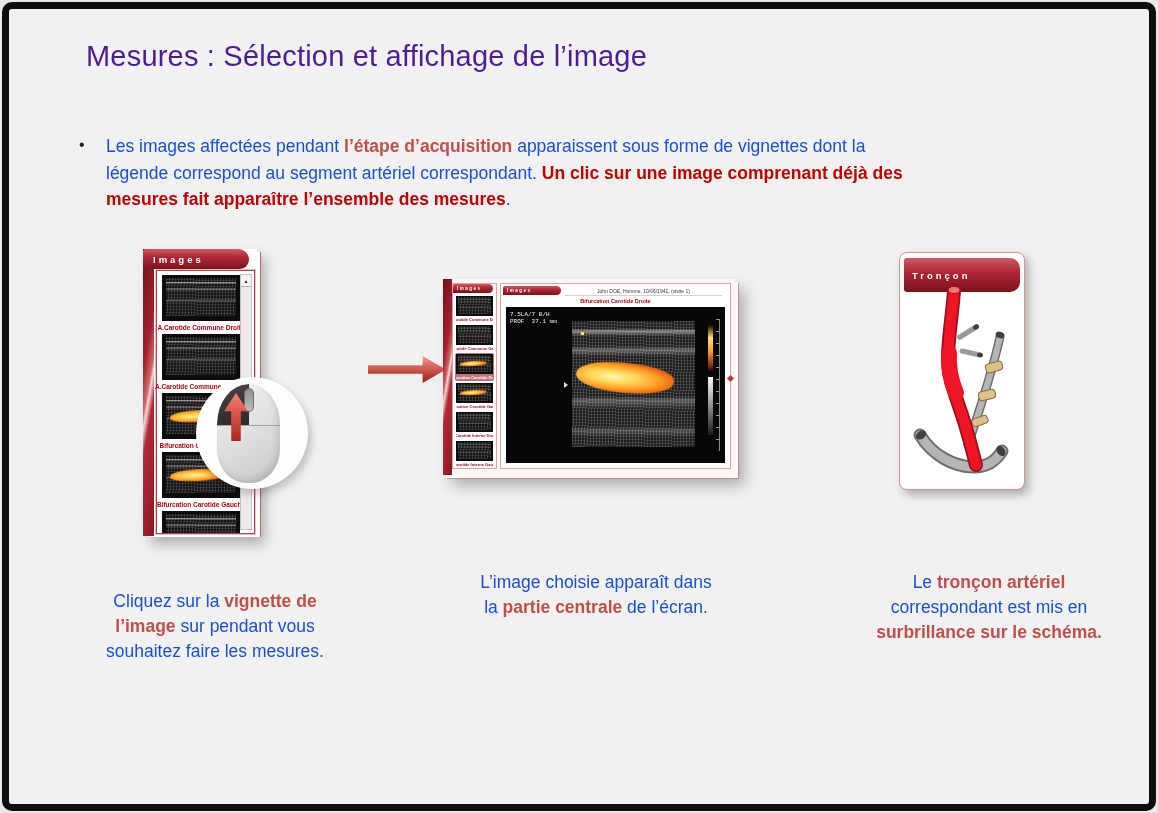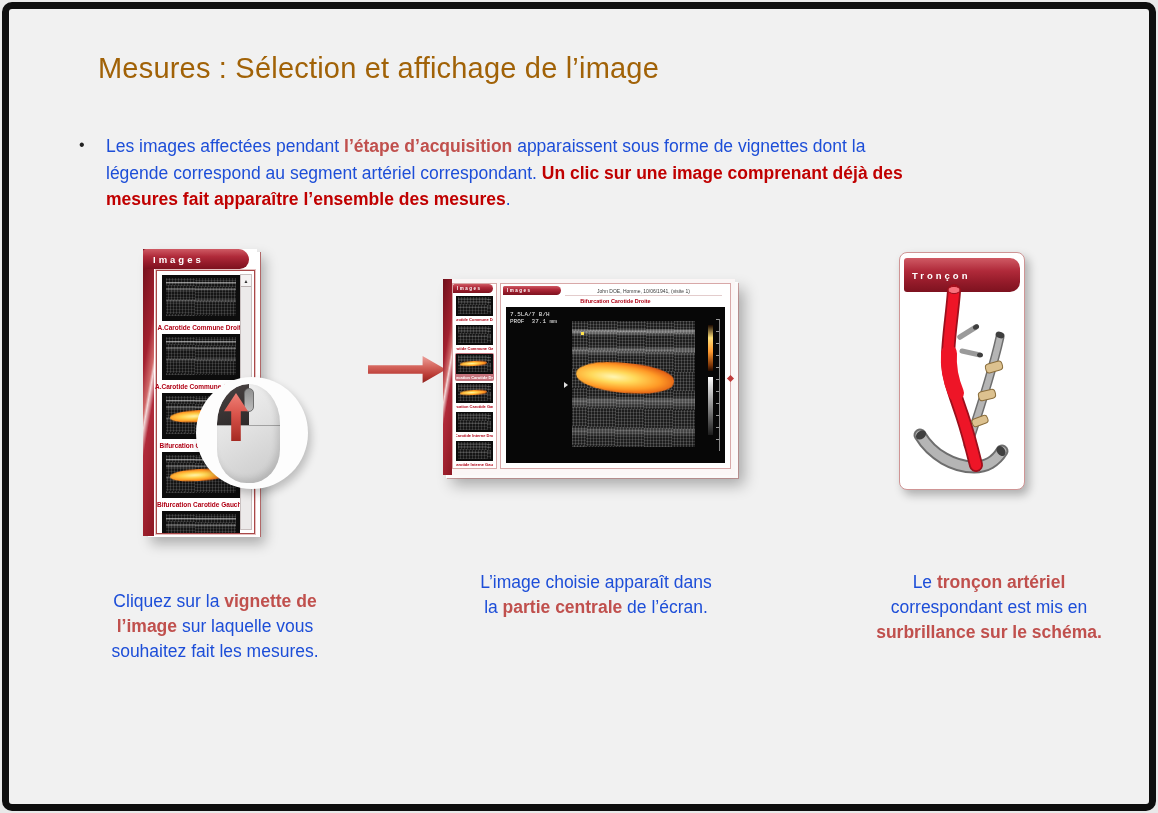--- a/index.html
+++ b/index.html
@@ -1,21 +1,21 @@
 <!DOCTYPE html>
 <html><head>
 <meta charset="utf-8">
 <style>
   html,body{margin:0;padding:0;}
   body{width:1158px;height:813px;position:relative;background:#e9e9e9;font-family:"Liberation Sans",sans-serif;overflow:hidden;}
   .frame{position:absolute;inset:2px;border:7px solid #0e0e0e;border-radius:10px;background:#f1f1f1;}
   .content{position:absolute;inset:0;}
 
   
-  .title{position:absolute;left:86px;top:40px;font-size:29px;font-weight:500;color:#a16207;letter-spacing:.2px;margin:12px;}
+  .title{position:absolute;left:86px;top:40px;font-size:29px;font-weight:500;color:#4c1d95;letter-spacing:.2px;margin:0;}
   .bullet-dot{position:absolute;left:79px;top:136px;font-size:16px;color:#222;}
   .bullet-text{position:absolute;left:106px;top:133px;width:812px;margin:0;font-size:17.5px;line-height:26.5px;color:#1a1a1a;}
   .run-normal{color:#1d4ed8;}
   .run-salmon-bold{color:#C0504D;font-weight:bold;}
   .run-red-bold{color:#C00000;font-weight:bold;}
   .caption{position:absolute;margin:0;font-size:17.5px;line-height:25px;color:#262626;text-align:center;}
   .cap1{left:95px;top:589px;width:240px;}
   .cap2{left:480px;top:570px;width:232px;}
   .cap3{left:860px;top:570px;width:258px;}
 
@@ -284,17 +284,17 @@
         </g>
       <g transform="translate(77,114) rotate(-14)">
           <rect x="-8.5" y="-4.5" width="17" height="9" rx="3.5" fill="#dcc18f" stroke="#8a6d3b" stroke-width="1"></rect>
         </g>
       <g transform="translate(70,140) rotate(-20)">
           <rect x="-8" y="-4" width="16" height="8" rx="3" fill="#dcc18f" stroke="#8a6d3b" stroke-width="1"></rect>
         </g>
     </svg>
   </div>
 
-  <p class="caption cap1"><span class="run-normal">Cliquez sur la </span><span class="run-salmon-bold">vignette de l’image</span><span class="run-normal"> sur laquelle vous souhaitez fait les mesures.</span></p>
+  <p class="caption cap1"><span class="run-normal">Cliquez sur la </span><span class="run-salmon-bold">vignette de l’image</span><span class="run-normal"> sur pendant vous souhaitez faire les mesures.</span></p>
   <p class="caption cap2"><span class="run-normal">L’image choisie apparaît dans la </span><span class="run-salmon-bold">partie centrale</span><span class="run-normal"> de l’écran.</span></p>
   <p class="caption cap3"><span class="run-normal">Le </span><span class="run-salmon-bold">tronçon artériel</span><span class="run-normal"> correspondant est mis en </span><span class="run-salmon-bold">surbrillance sur le schéma.</span></p>
 
 </div>
 
 </body></html>

